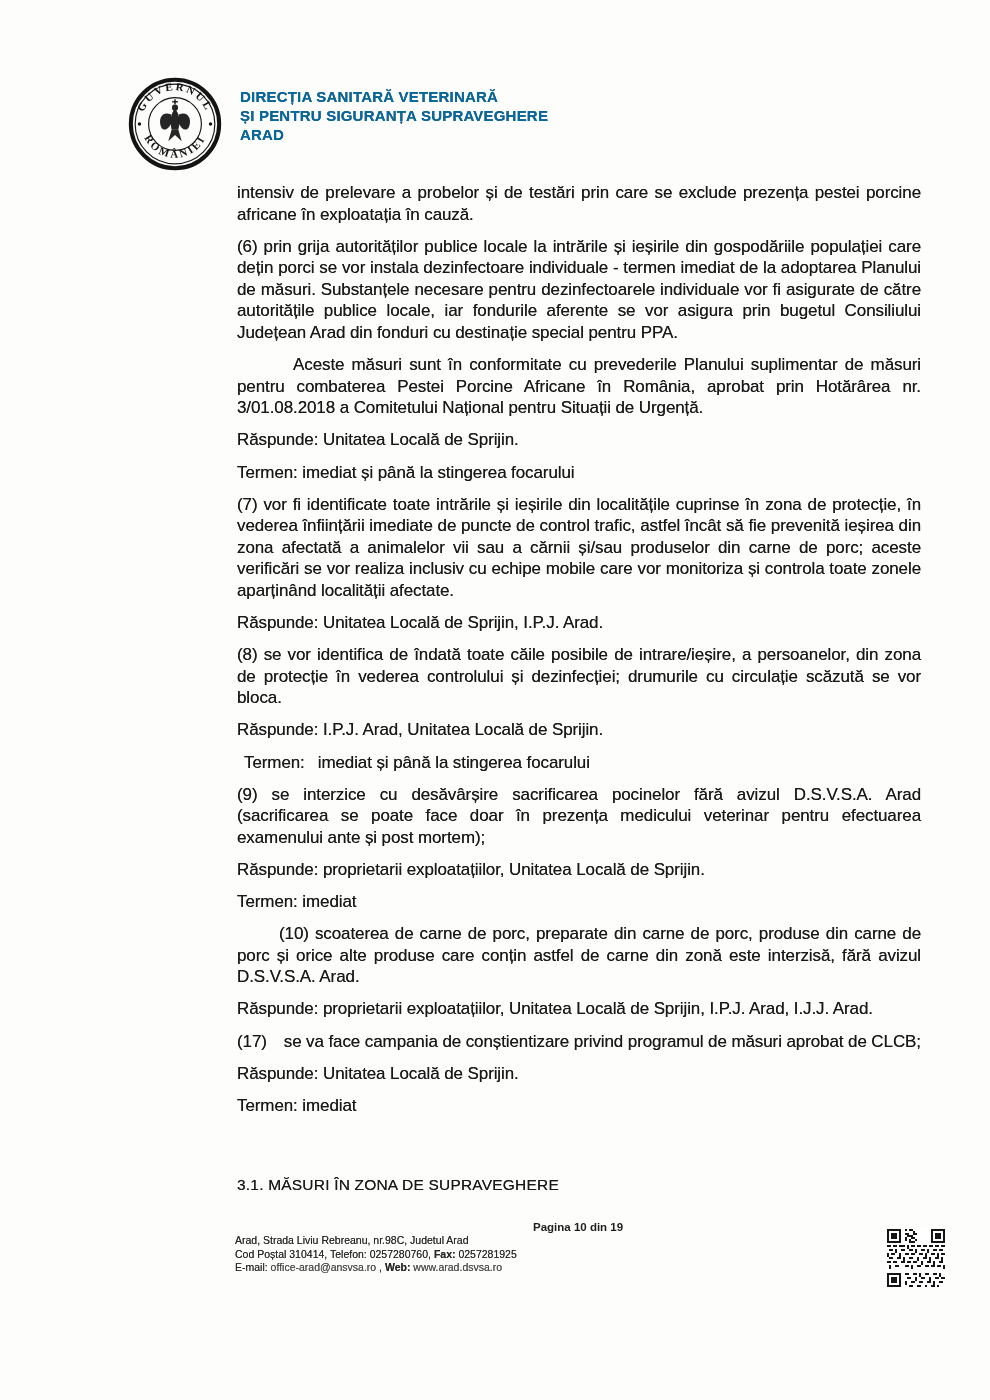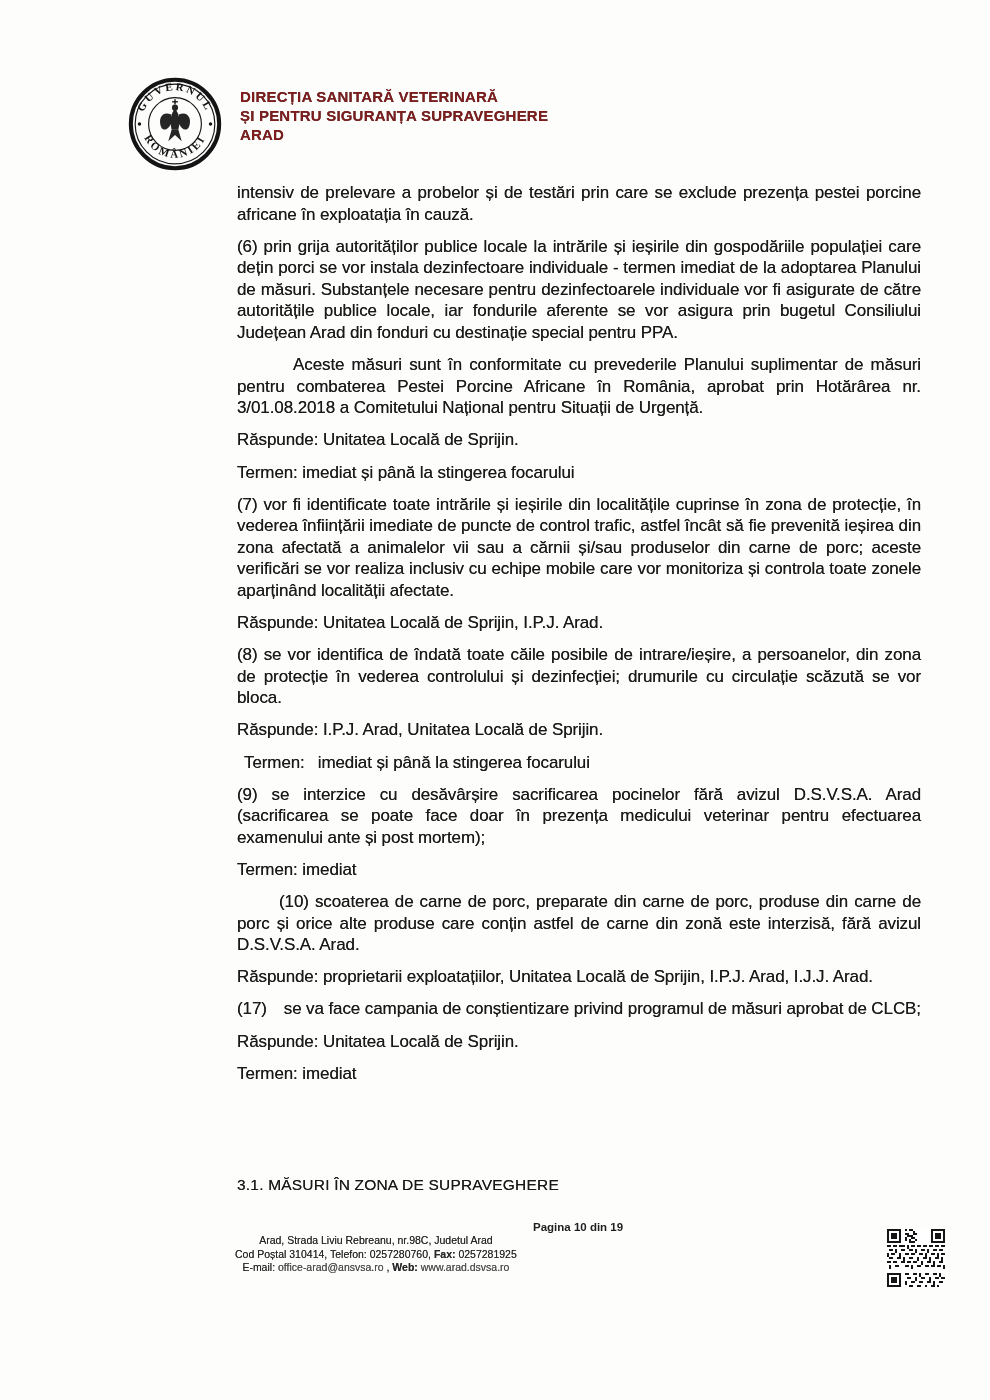--- a/index.html
+++ b/index.html
@@ -6,21 +6,21 @@
   .page {
     position:relative; width:990px; height:1400px; margin:0 auto;
     background:#fdfdfc; overflow:hidden;
     font-family:"Liberation Sans", sans-serif; color:#1a1a1a;
   }
   
   .seal { position:absolute; left:127px; top:76px; width:96px; height:96px; }
   .org {
     position:absolute; left:240px; top:87px;
     font-size:15px; line-height:19px; font-weight:700;
-    letter-spacing:0.2px; color:#7f1d1d;
+    letter-spacing:0.2px; color:#0369a1;
     text-shadow:0 0 0.5px rgba(20,20,20,0.75);
   }
   
   .doc-body {
     position:absolute; left:237px; top:182px; width:684px;
     font-size:17px; line-height:21.6px; color:#191919;
     text-shadow:0 0 0.5px rgba(25,25,25,0.8);
     letter-spacing:-0.1px;
   }
   .doc-body p { margin:0 0 10.5px 0; }
@@ -35,21 +35,20 @@
   }
   
   .page-number {
     position:absolute; left:533px; top:1221px;
     font-size:11.5px; font-weight:700; color:#1e1e1e;
   }
   .address {
     position:absolute; left:235px; top:1234px;
     font-size:10.5px; line-height:13.5px; color:#262626;
     text-shadow:0 0 0.4px rgba(30,30,30,0.7);
-    text-align:center;
   }
   .address .bold { font-weight:700; }
   .address .link {
     text-decoration-style:dotted;
     color:#4f4f4f; cursor:pointer;
   }
   .qr { position:absolute; left:887px; top:1229px; width:58px; height:58px; }
   .seal text {
     font-family:"Liberation Serif", serif; font-weight:700;
     font-size:11.5px; letter-spacing:2.4px; fill:#141414;
@@ -98,20 +97,21 @@
     <p class="justify">(6) prin grija autorităților publice locale la intrările și ieșirile din gospodăriile populației care dețin porci se vor instala dezinfectoare individuale - termen imediat de la adoptarea Planului de măsuri. Substanțele necesare pentru dezinfectoarele individuale vor fi asigurate de către autoritățile publice locale, iar fondurile aferente se vor asigura prin bugetul Consiliului Județean Arad din fonduri cu destinație special pentru PPA.</p>
     <p class="justify indent">Aceste măsuri sunt în conformitate cu prevederile Planului suplimentar de măsuri pentru combaterea Pestei Porcine Africane în România, aprobat prin Hotărârea nr. 3/01.08.2018 a Comitetului Național pentru Situații de Urgență.</p>
     <p>Răspunde: Unitatea Locală de Sprijin.</p>
     <p>Termen: imediat și până la stingerea focarului</p>
     <p class="justify">(7) vor fi identificate toate intrările și ieșirile din localitățile cuprinse în zona de protecție, în vederea înființării imediate de puncte de control trafic, astfel încât să fie prevenită ieșirea din zona afectată a animalelor vii sau a cărnii și/sau produselor din carne de porc; aceste verificări se vor realiza inclusiv cu echipe mobile care vor monitoriza și controla toate zonele aparținând localității afectate.</p>
     <p>Răspunde: Unitatea Locală de Sprijin, I.P.J. Arad.</p>
     <p class="justify">(8) se vor identifica de îndată toate căile posibile de intrare/ieșire, a persoanelor, din zona de protecție în vederea controlului și dezinfecției; drumurile cu circulație scăzută se vor bloca.</p>
     <p>Răspunde: I.P.J. Arad, Unitatea Locală de Sprijin.</p>
     <p class="pad-left">Termen:  imediat și până la stingerea focarului</p>
     <p class="justify">(9) se interzice cu desăvârșire sacrificarea pocinelor fără avizul D.S.V.S.A. Arad (sacrificarea se poate face doar în prezența medicului veterinar pentru efectuarea examenului ante și post mortem);</p>
+    <p>Răspunde: proprietarii exploatațiilor, Unitatea Locală de Sprijin.</p>
     <p>Termen: imediat</p>
     <p class="justify indent-sm">(10) scoaterea de carne de porc, preparate din carne de porc, produse din carne de porc și orice alte produse care conțin astfel de carne din zonă este interzisă, fără avizul D.S.V.S.A. Arad.</p>
     <p>Răspunde: proprietarii exploatațiilor, Unitatea Locală de Sprijin, I.P.J. Arad, I.J.J. Arad.</p>
     <p class="justify">(17) se va face campania de conștientizare privind programul de măsuri aprobat de CLCB;</p>
     <p>Răspunde: Unitatea Locală de Sprijin.</p>
     <p>Termen: imediat</p>
   </div>
 
   <div class="section-heading">3.1. MĂSURI ÎN ZONA DE SUPRAVEGHERE</div>
 

